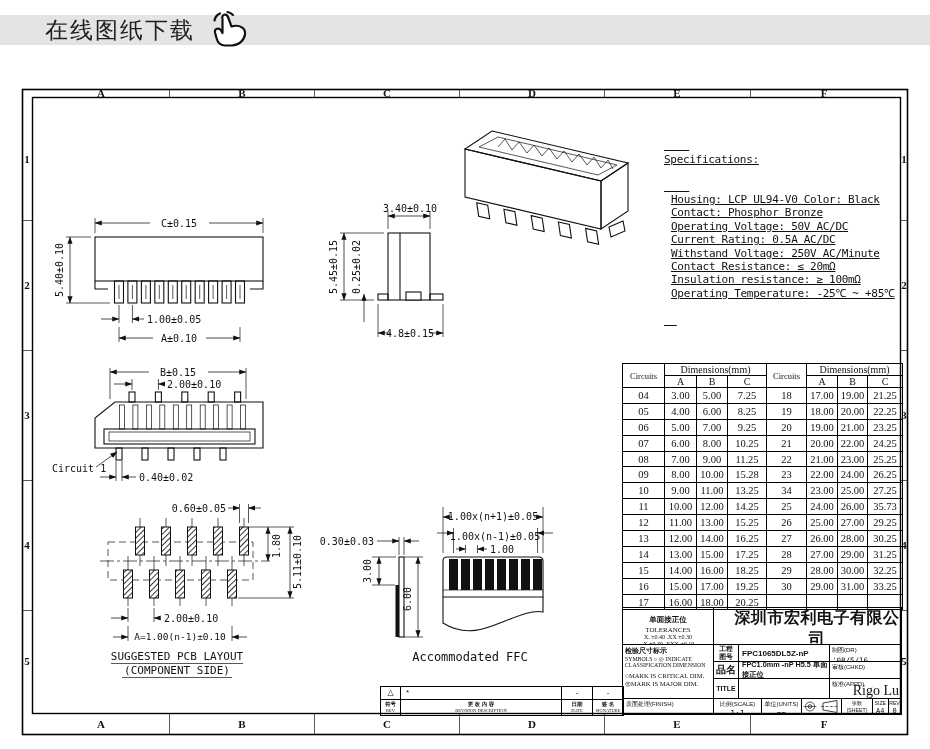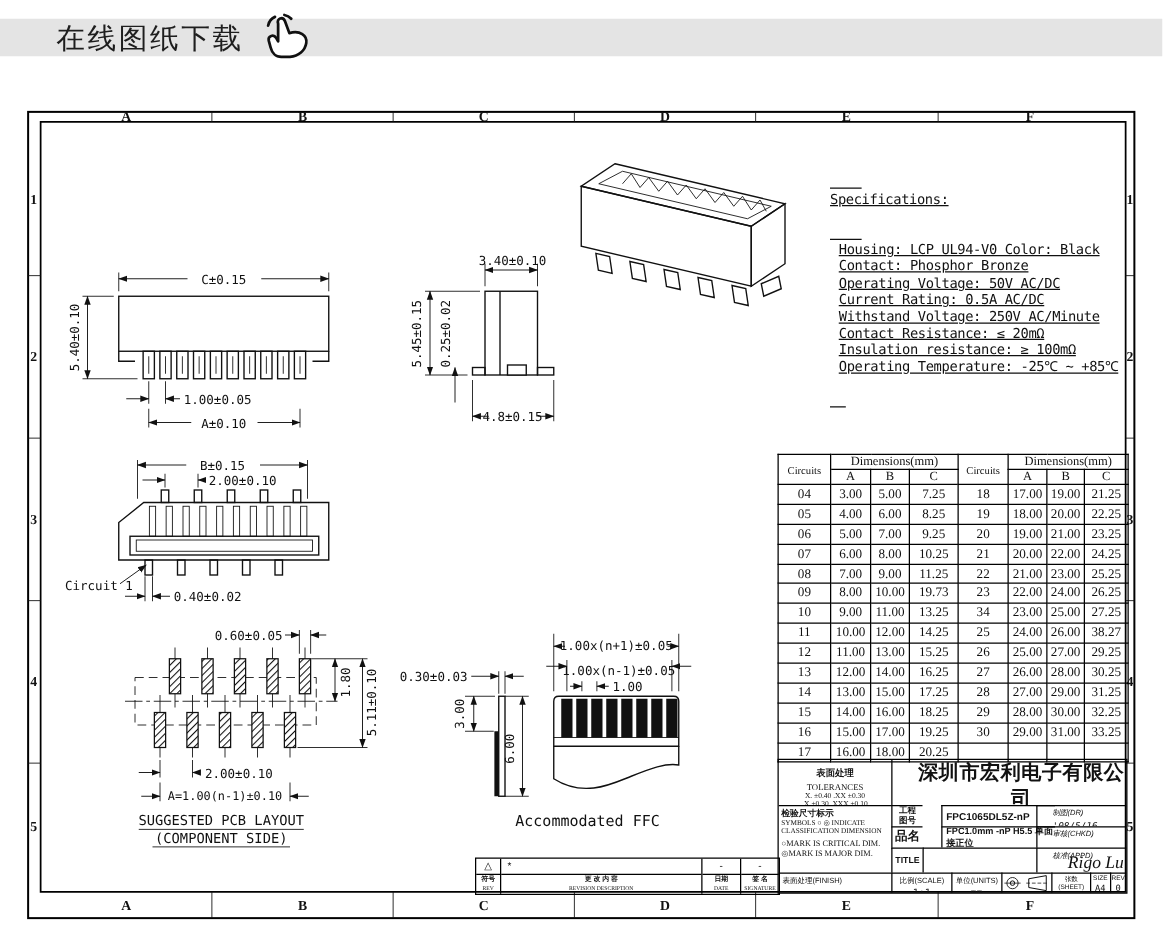--- a/index.html
+++ b/index.html
@@ -44,22 +44,22 @@
   .tb-company{left:90px;top:0;width:188px;height:36px;text-align:center;padding-left:19px;}
   .cm-cn{font-size:16px;font-weight:600;font-family:"DejaVu Serif",serif;letter-spacing:.5px;margin-top:0px;}
   .cm-en{font-size:12.5px;font-family:"Liberation Serif",serif;margin-top:-1px;}
   .tb-sym{left:0;top:36px;width:90px;height:54px;padding:1px 2px;}
   .tb-sym .s1{font-size:7px;font-weight:bold;}
   .tb-sym .s2{font-size:5.8px;font-family:"Liberation Serif",serif;line-height:6.4px;}
   .tb-sym .s3{font-size:6.6px;font-family:"Liberation Serif",serif;line-height:8.5px;margin-top:3px;}
   .lblcell{font-size:6.8px;font-weight:bold;text-align:center;line-height:8px;
            display:flex;flex-direction:column;justify-content:center;}
   .valcell{font-size:8px;font-weight:bold;display:flex;align-items:center;padding-left:3px;
-           font-family:"Liberation Sans",sans-serif;margin-left:15px;}
-  .rightcell{font-size:6px;padding:1px 12px;font-style:italic;}
+           font-family:"Liberation Sans",sans-serif;}
+  .rightcell{font-size:6px;padding:1px 2px;}
   .rightcell .rv{font-size:7.5px;margin-top:1px;font-family:"DejaVu Sans Mono",monospace;}
   .sig{font-size:14px;font-family:"Liberation Serif",serif;position:absolute;right:2px;top:4px;font-weight:500;}
   .botcell{font-size:6px;text-align:center;padding-top:1px;}
   .botcell .bv{font-size:8px;margin-top:1px;font-family:"DejaVu Sans Mono",monospace;}
   .finish-line{display:inline-block;width:58px;border-bottom:1px solid #000;height:9px;}
   
   #revstrip{position:absolute;left:380px;top:686px;width:242px;height:27.5px;
             border:1px solid #000;font-family:"Liberation Sans",sans-serif;}
   .rs-col{position:absolute;top:0;height:100%;box-sizing:border-box;border-left:1px solid #000;}
   .rs-val{position:absolute;top:0;height:12px;width:100%;font-size:8px;text-align:center;line-height:12px;}
@@ -410,21 +410,21 @@
           <td>11.25</td>
           <td>22</td>
           <td>21.00</td>
           <td>23.00</td>
           <td>25.25</td>
         </tr>
         <tr>
           <td>09</td>
           <td>8.00</td>
           <td>10.00</td>
-          <td>19.73</td>
+          <td>15.28</td>
           <td>23</td>
           <td>22.00</td>
           <td>24.00</td>
           <td>26.25</td>
         </tr>
         <tr>
           <td>10</td>
           <td>9.00</td>
           <td>11.00</td>
           <td>13.25</td>
@@ -434,21 +434,21 @@
           <td>27.25</td>
         </tr>
         <tr>
           <td>11</td>
           <td>10.00</td>
           <td>12.00</td>
           <td>14.25</td>
           <td>25</td>
           <td>24.00</td>
           <td>26.00</td>
-          <td>38.27</td>
+          <td>35.73</td>
         </tr>
         <tr>
           <td>12</td>
           <td>11.00</td>
           <td>13.00</td>
           <td>15.25</td>
           <td>26</td>
           <td>25.00</td>
           <td>27.00</td>
           <td>29.25</td>
@@ -501,21 +501,21 @@
           <td></td>
           <td></td>
           <td></td>
           <td></td>
         </tr>
       </tbody>
   </table>
 
   <div id="titleblock">
     <div class="tbc tb-tol">
-      <span class="t1">表面处理</span>
+      <span class="t1">单面接正位</span>
       <div class="t2">TOLERANCES</div>
       <div class="t3">X. ±0.40   .XX ±0.30</div>
       <div class="t3">.X ±0.30   .XXX ±0.10</div>
       
     </div>
     <div class="tbc tb-company bl">
       <div class="cm-cn">深圳市宏利电子有限公司</div>
       <div class="cm-en">Shenzhen Holy Electronic Co.,Ltd</div>
     </div>
     <div class="tbc tb-sym bt">

